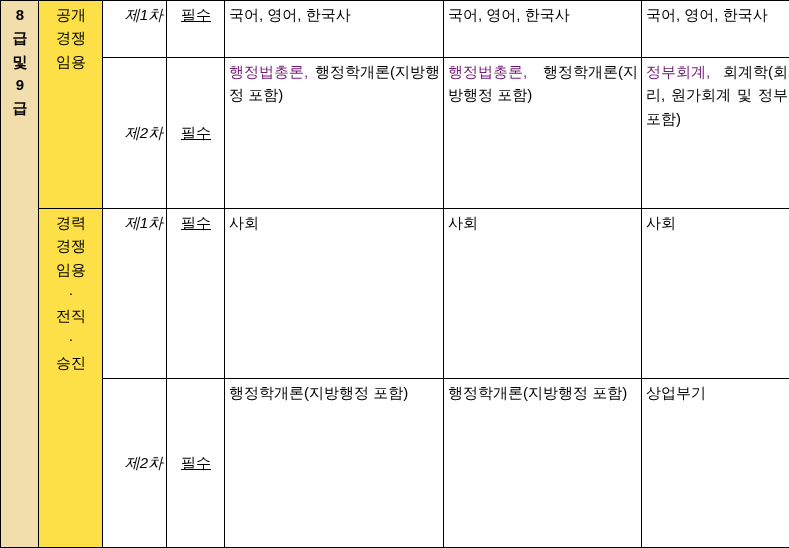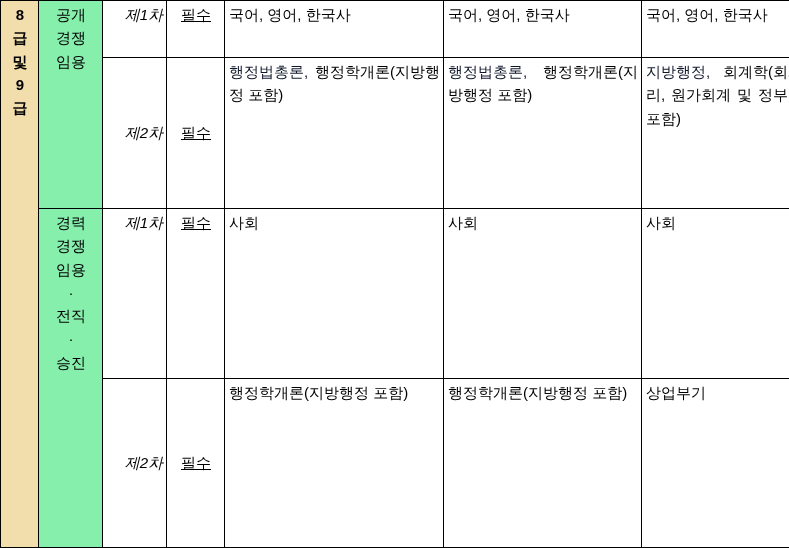--- a/index.html
+++ b/index.html
@@ -36,21 +36,21 @@
     background: #f2deac;
     text-align: center;
     vertical-align: middle;
     font-weight: bold;
     font-size: 16px;
     width: 30px;
     padding: 0;
     line-height: 1.75;
   }
   td.category-cell {
-    background: #86efac;
+    background: #fde047;
     text-align: center;
     vertical-align: middle;
     font-size: 15px;
     width: 56px;
     padding: 0 2px;
     line-height: 1.85;
   }
   td.round-cell {
     text-align: right;
     vertical-align: top;
@@ -81,21 +81,21 @@
   }
   td.subj-cell.last {
     width: 172px;
   }
   .justify {
     text-align: justify;
     text-justify: inter-character;
     text-align-last: left;
   }
   .hl {
-    color: #0f172a;
+    color: #701a75;
   }
   .vert-stack {
     display: block;
   }
   .vert-stack span {
     display: block;
   }
 </style>
 </head>
 <body>
@@ -125,21 +125,21 @@
         <td class="subj-cell">국어, 영어, 한국사</td>
         <td class="subj-cell narrow justify">국어, 영어, 한국사</td>
         <td class="subj-cell last justify">국어, 영어, 한국사</td>
       </tr>
 
       <tr>
         <td class="round-cell mid">제2차</td>
         <td class="type-cell mid">필수</td>
         <td class="subj-cell justify"><span class="hl">행정법총론,</span><span> 행정학개론(지방행정 포함)</span></td>
         <td class="subj-cell narrow justify"><span class="hl">행정법총론,</span><span> 행정학개론(지방행정 포함)</span></td>
-        <td class="subj-cell last justify"><span class="hl">지방행정,</span><span> 회계학(회계원리, 원가회계 및 정부회계 포함)</span></td>
+        <td class="subj-cell last justify"><span class="hl">정부회계,</span><span> 회계학(회계원리, 원가회계 및 정부회계 포함)</span></td>
       </tr>
 
       <tr>
         <td class="category-cell" rowspan="2">
           <span class="vert-stack">
             <span>경력</span>
             <span>경쟁</span>
             <span>임용</span>
             <span>·</span>
             <span>전직</span>

